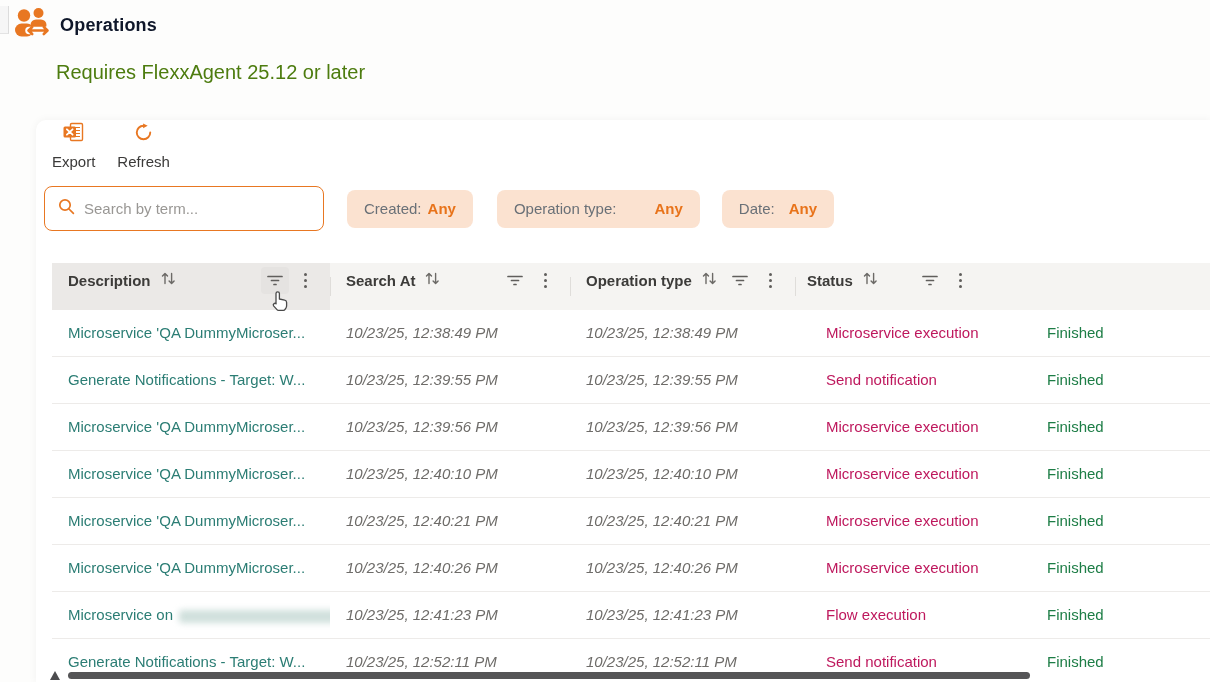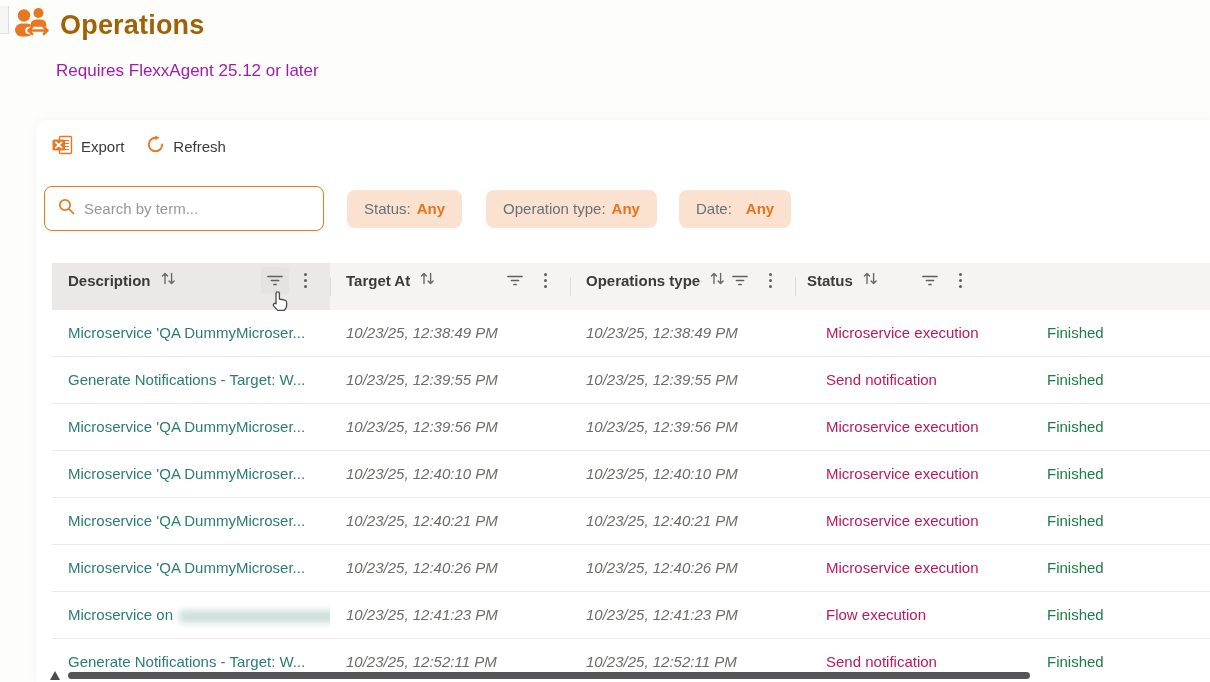--- a/index.html
+++ b/index.html
@@ -4,43 +4,43 @@
 <style>
   * { margin:0; padding:0; box-sizing:border-box; }
   html,body { width:1210px; height:682px; overflow:hidden; background:#fdfdfc;
     font-family:"Liberation Sans", sans-serif; }
   .artifact { position:absolute; left:0; top:6px; width:9px; height:28px;
     background:#f6f6f6; border-right:1px solid #dcdcdc; border-bottom:1px solid #e3e3e3; }
 
   
   .page-head { position:absolute; left:0; top:0; width:100%; }
   .title-row { position:absolute; left:14px; top:6px; display:flex; align-items:center; gap:10px; }
-  .page-title { font-size:27px; font-weight:700; color:#a16207; letter-spacing:.2px; }
-  .subtitle { position:absolute; left:56px; top:61px; font-size:17px; color:#a21caf; }
+  .page-title { font-size:18px; font-weight:700; color:#0f172a; letter-spacing:.2px; }
+  .subtitle { position:absolute; left:56px; top:61px; font-size:20px; color:#4d7c0f; }
 
   
   .card { position:absolute; left:36px; top:120px; right:0; bottom:0; background:#ffffff;
     border-radius:10px 0 0 0; box-shadow:0 0 8px rgba(0,0,0,.05); }
 
   
   .toolbar { position:absolute; left:16px; top:12px; display:flex; align-items:center; gap:22px; height:28px; }
-  .tool-btn { display:flex; align-items:center; gap:8px; font-size:15px; color:#3b3a39; cursor:pointer; }
+  .tool-btn { display:flex; align-items:center; gap:8px; font-size:15px; color:#3b3a39; cursor:pointer;flex-direction:column; }
 
   
   .filter-row { position:absolute; left:8px; top:66px; display:flex; align-items:center; }
   .search-box { width:280px; height:45px; border:1px solid #e87722; border-radius:8px;
     display:flex; align-items:center; padding:0 12px; background:#fff; }
   .search-box input { border:none; outline:none; flex:1; font-size:15px; color:#be185d;
     margin-left:8px; font-family:"Liberation Sans", sans-serif; background:transparent; }
   .search-box input::placeholder { color:#999794; }
   .chip { height:38px; border-radius:8px; background:#fbe2d0; display:flex; align-items:center;
     padding:0 17px; font-size:15px; color:#697077; white-space:nowrap; cursor:pointer; }
   .chip b { color:#e8731a; font-weight:700; margin-left:6px; }
   .chip1 { margin-left:23px; }
-  .chip2 { margin-left:24px; }
+  .chip2 { margin-left:24px;gap:32px; }
   .chip3 { margin-left:22px;gap:8px; }
 
   
   .table { position:absolute; left:16px; top:143px; width:1189px; }
   .thead { display:flex; height:47px; background:#f5f4f2; }
   .th { display:flex; align-items:center; padding:0 20px 12px 16px; position:relative; }
   .th + .th::before { content:""; position:absolute; left:0; top:14px; height:19px; width:1px; background:#dfddda; }
   .th-label { font-size:15px; font-weight:700; color:#3c3b39; white-space:nowrap; }
   .sort { margin-left:9px; flex:0 0 auto; }
   .icon-right { margin-left:auto; display:flex; align-items:center; gap:12px; }
@@ -128,21 +128,21 @@
     <div class="search-box">
       <span>
         <svg width="19" height="19" viewBox="0 0 19 19">
           <circle cx="8" cy="8" r="5.2" fill="none" stroke="#e87722" stroke-width="1.7"></circle>
           <path d="M12 12 L16.4 16.4" stroke="#e87722" stroke-width="1.7" stroke-linecap="round"></path>
         </svg>
       </span>
       <input type="text" placeholder="Search by term..." style="">
     </div>
     <div class="chip chip1">
-      <span>Status:</span>
+      <span>Created:</span>
       <b>Any</b>
     </div>
     <div class="chip chip2">
       <span>Operation type:</span>
       <b>Any</b>
     </div>
     <div class="chip chip3">
       <span>Date:</span>
       <b>Any</b>
     </div>
@@ -167,42 +167,42 @@
           <span class="kebab">
               <i></i>
               <i></i>
               <i></i>
             </span>
         </span>
       </div>
 
 
       <div class="th c-created">
-        <span class="th-label">Target At</span>
+        <span class="th-label">Search At</span>
         <span class="sort">
           <svg width="17" height="15" viewBox="0 0 17 15">
               <path d="M5 12.6V2.6 M2.5 5.1 L5 2.5 L7.5 5.1 M11.6 2.4v10 M9.1 9.9 L11.6 12.5 L14.1 9.9" fill="none" stroke="#6c6a67" stroke-width="1.4" stroke-linecap="round" stroke-linejoin="round"></path>
             </svg>
         </span>
         <span class="icon-right">
           <span class="filter-btn">
             <svg width="18" height="13" viewBox="0 0 18 13">
                 <path d="M2 2.5h14 M5.5 6.5h7 M8 10.5h2" stroke="#605e5c" stroke-width="1.7" stroke-linecap="round"></path>
               </svg>
           </span>
           <span class="kebab">
               <i></i>
               <i></i>
               <i></i>
             </span>
         </span>
       </div>
 
       <div class="th c-optype">
-        <span class="th-label">Operations type</span>
+        <span class="th-label">Operation type</span>
         <span class="sort">
           <svg width="17" height="15" viewBox="0 0 17 15">
               <path d="M5 12.6V2.6 M2.5 5.1 L5 2.5 L7.5 5.1 M11.6 2.4v10 M9.1 9.9 L11.6 12.5 L14.1 9.9" fill="none" stroke="#6c6a67" stroke-width="1.4" stroke-linecap="round" stroke-linejoin="round"></path>
             </svg>
         </span>
         <span class="icon-right">
           <span class="filter-btn">
             <svg width="18" height="13" viewBox="0 0 18 13">
                 <path d="M2 2.5h14 M5.5 6.5h7 M8 10.5h2" stroke="#605e5c" stroke-width="1.7" stroke-linecap="round"></path>
               </svg>

